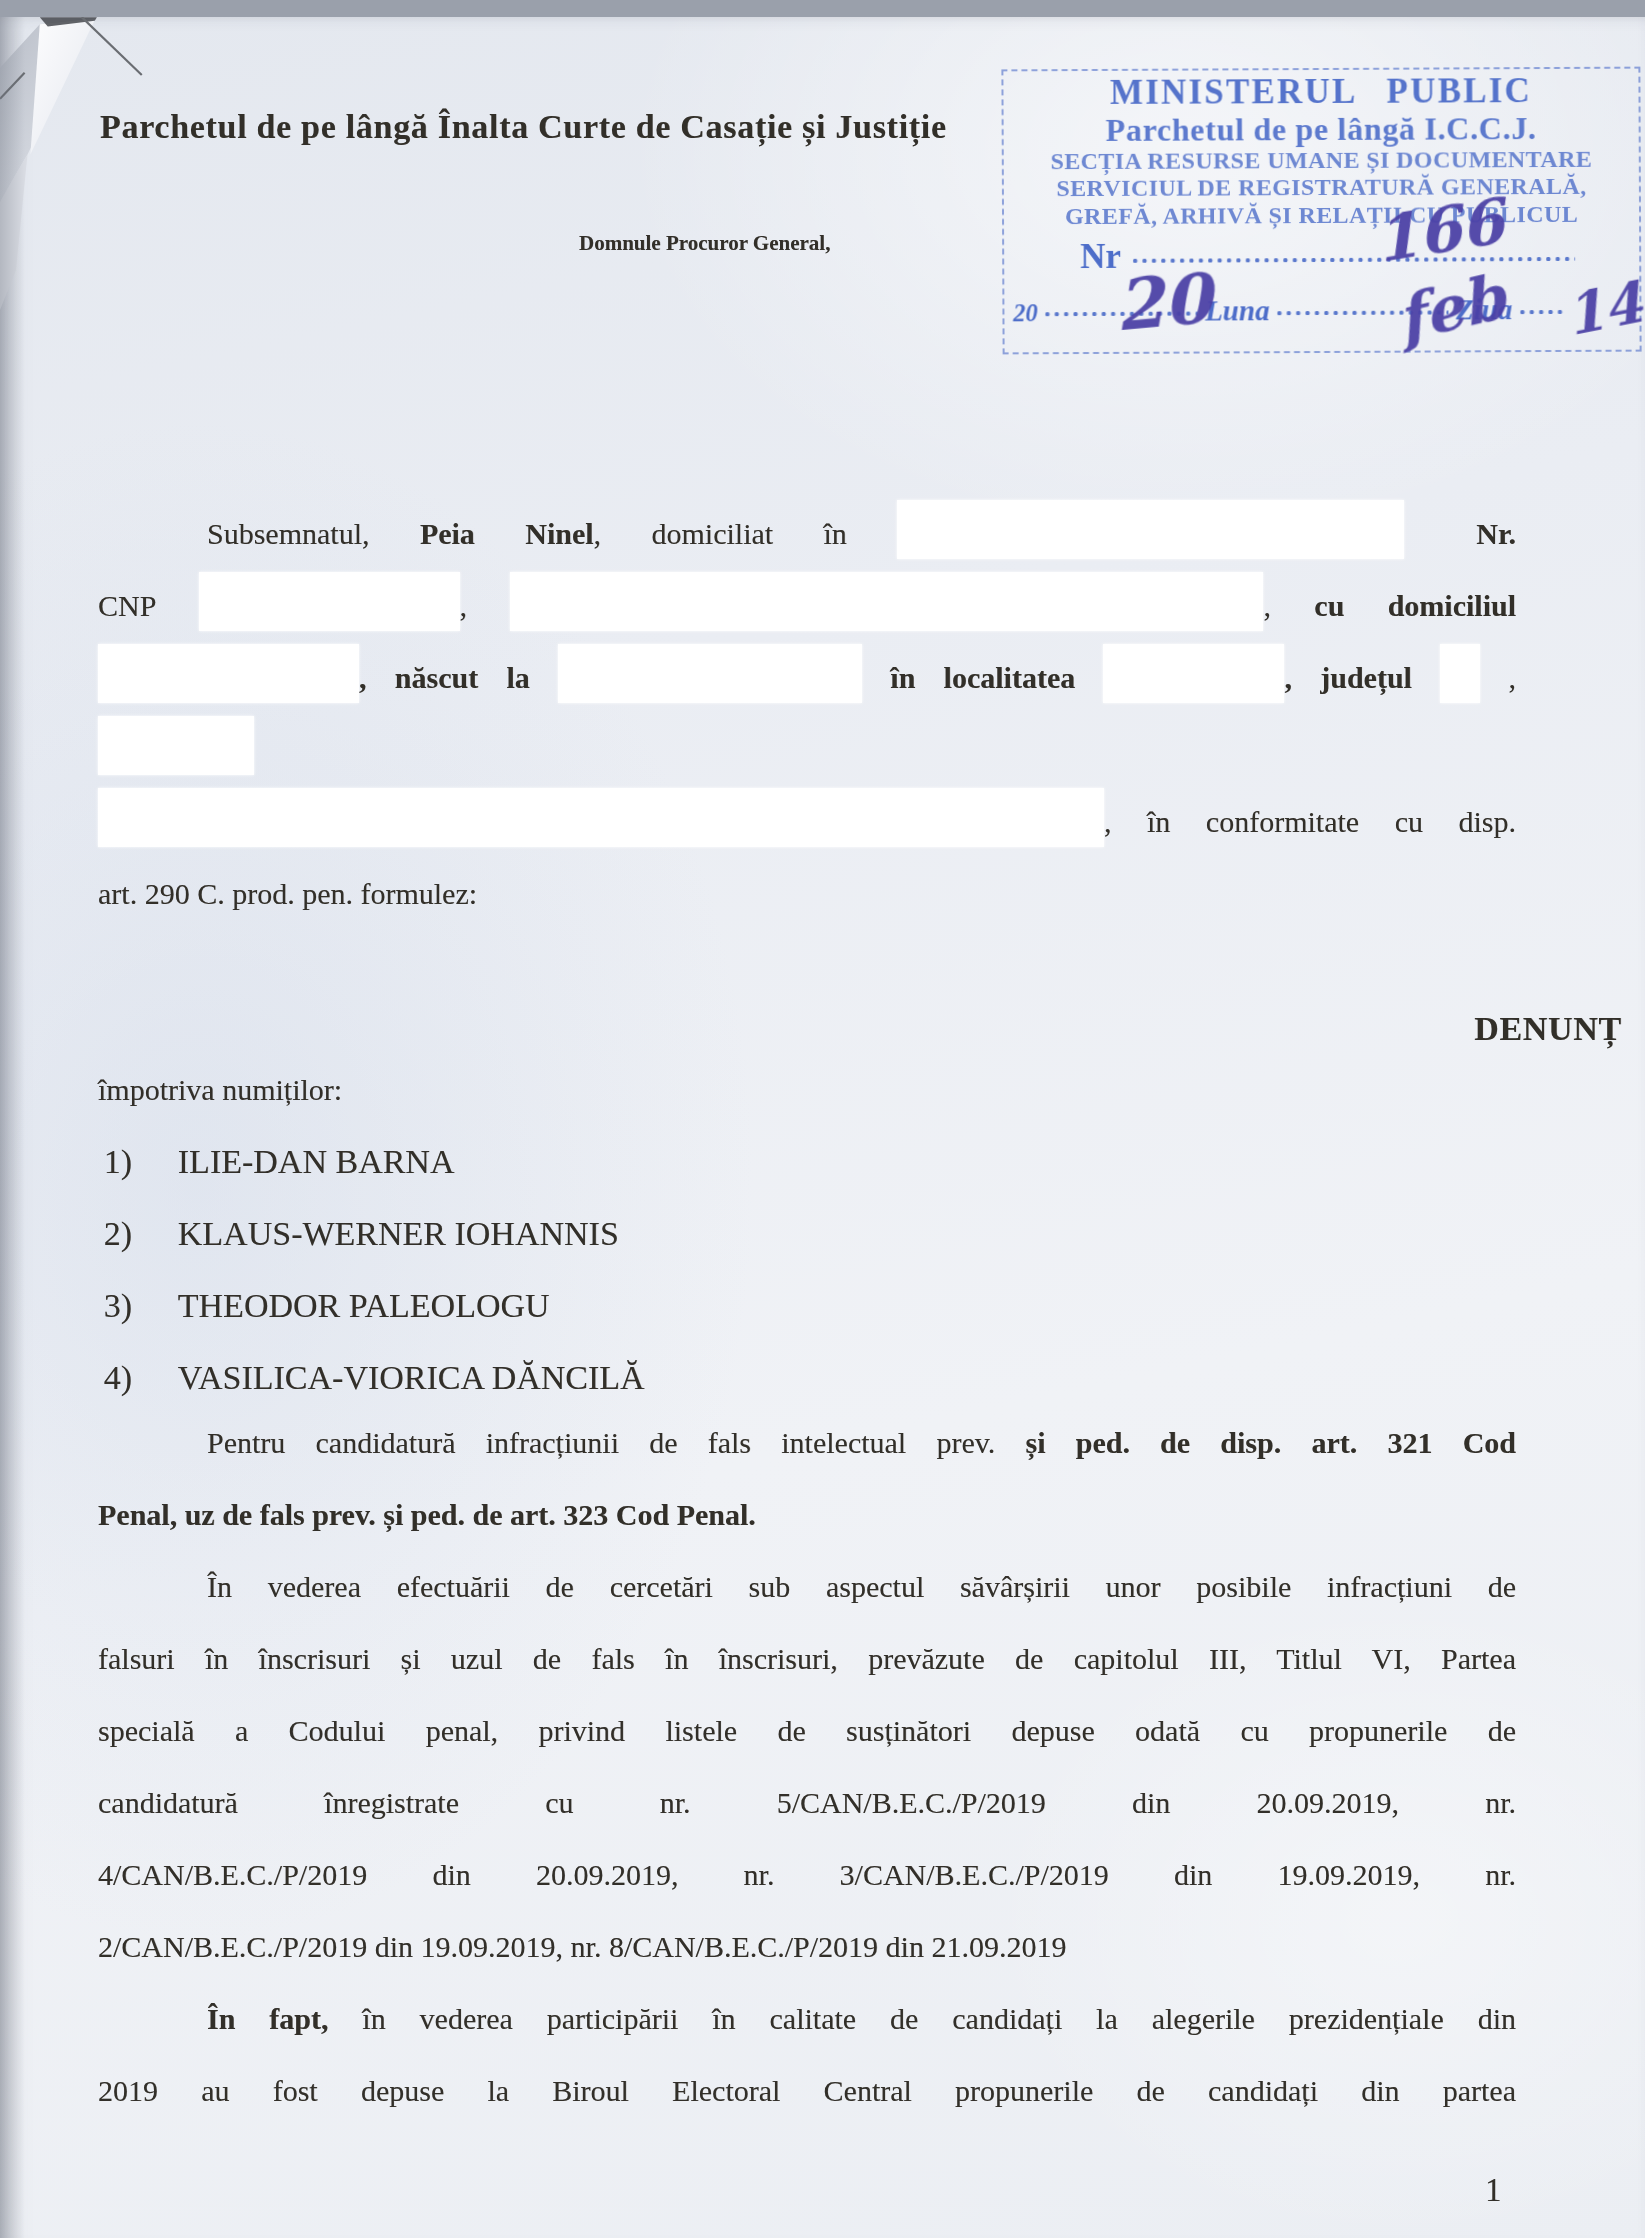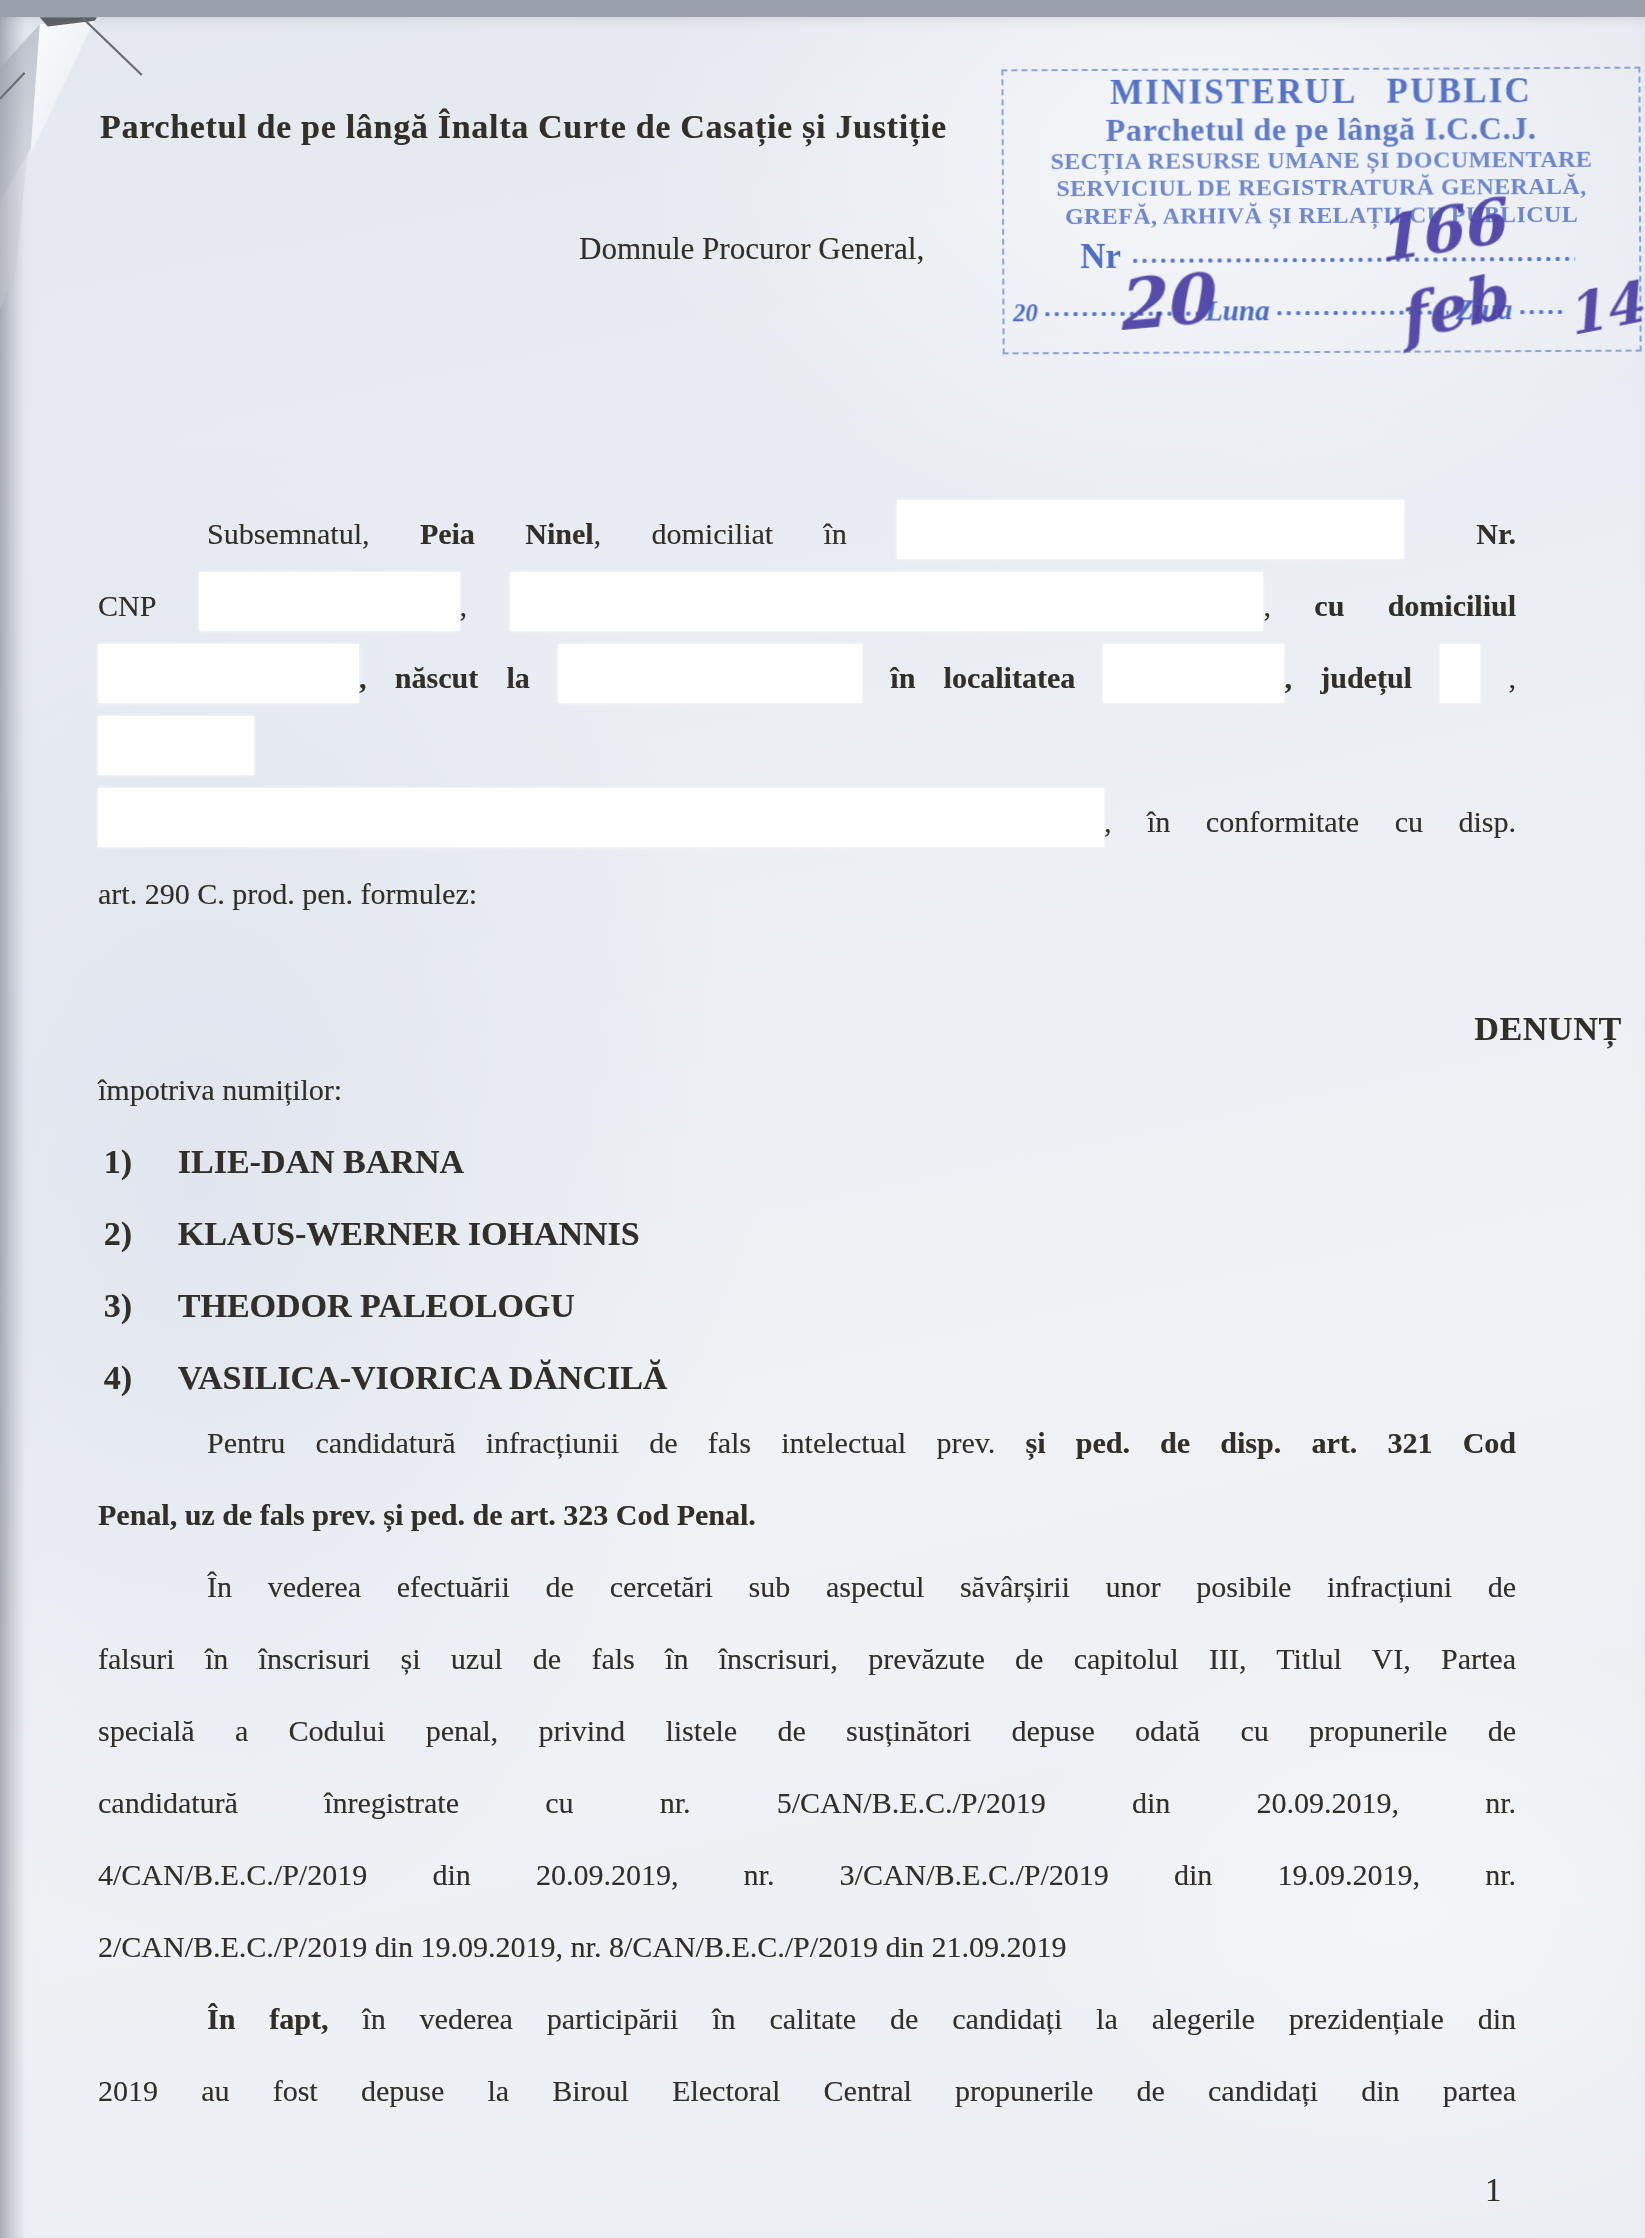--- a/index.html
+++ b/index.html
@@ -58,39 +58,39 @@
   .hw{
     position:absolute; font-family:"DejaVu Serif", serif; font-style:italic;
     color:#4a3fa5; opacity:.93; filter:blur(0.2px); white-space:nowrap;
   }
   .hw-nr{ left:376px; top:124px; font-size:62px; transform:rotate(-9deg) skewX(-6deg); }
   .hw-year{ left:117px; top:190px; font-size:69px; transform:rotate(-5deg) skewX(-4deg); }
   .hw-month{ left:397px; top:201px; font-size:62px; transform:rotate(-13deg) skewX(-6deg); }
   .hw-day{ left:566px; top:207px; font-size:55px; transform:rotate(-11deg) skewX(-5deg); }
 
   
-  .salutation{ position:absolute; left:579px; top:214px; font-size:31px; font-weight:400; white-space:nowrap; }
+  .salutation{ position:absolute; left:579px; top:214px; font-size:21px; font-weight:700; white-space:nowrap; }
 
   
   .body-block{ position:absolute; left:98px; top:481px; width:1418px; font-size:30px; }
   .tline{
     height:72px; line-height:72px; white-space:nowrap;
     text-align:justify; text-align-last:justify; text-justify:inter-word;
   }
   .tleft{ text-align:center; text-align-last:left; }
   .tline .bold{ font-weight:700; }
   .redact{ display:inline-block; height:59px; background:#ffffff; vertical-align:-14.5px;
            box-shadow:0 0 2.9px rgba(255,255,255,.95); }
   .gap{ display:inline-block; height:5.8px; }
 
   .denunt{ margin:63px 0 -11px 0; height:72px; line-height:72px; font-size:34px; font-weight:700;
            letter-spacing:0.7px; text-align:right; position:relative; left:106px; }
   .intro-line{ height:72px; line-height:72px; font-size:30px; }
   .accused-list{}
-  .acc-row{ height:72px; line-height:72px; font-size:34px; font-weight:700; padding-left:5.8px; }
+  .acc-row{ height:72px; line-height:72px; font-size:34px; font-weight:400; padding-left:5.8px; }
   .acc-num{ display:inline-block; width:74px; }
   .p2{ margin-top:-7.2px; }
 
   .page-number{ position:absolute; left:1485px; top:2155px; font-size:33px; }
 </style>
 </head>
 <body>
 
 <div class="page">
 

